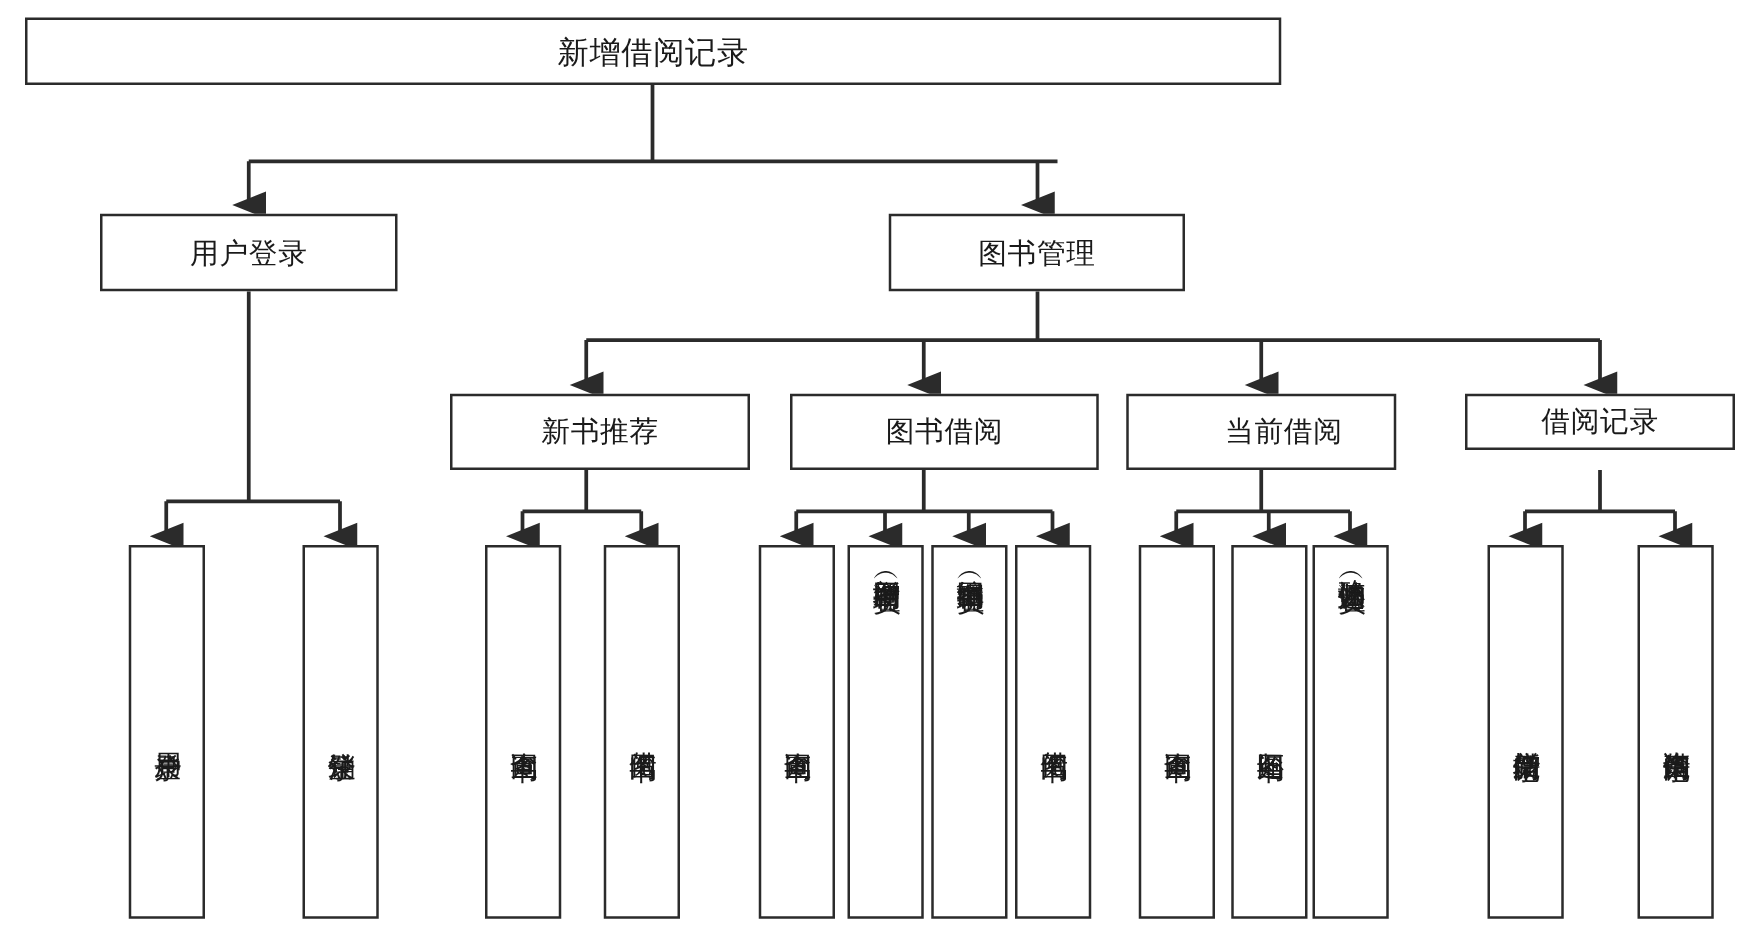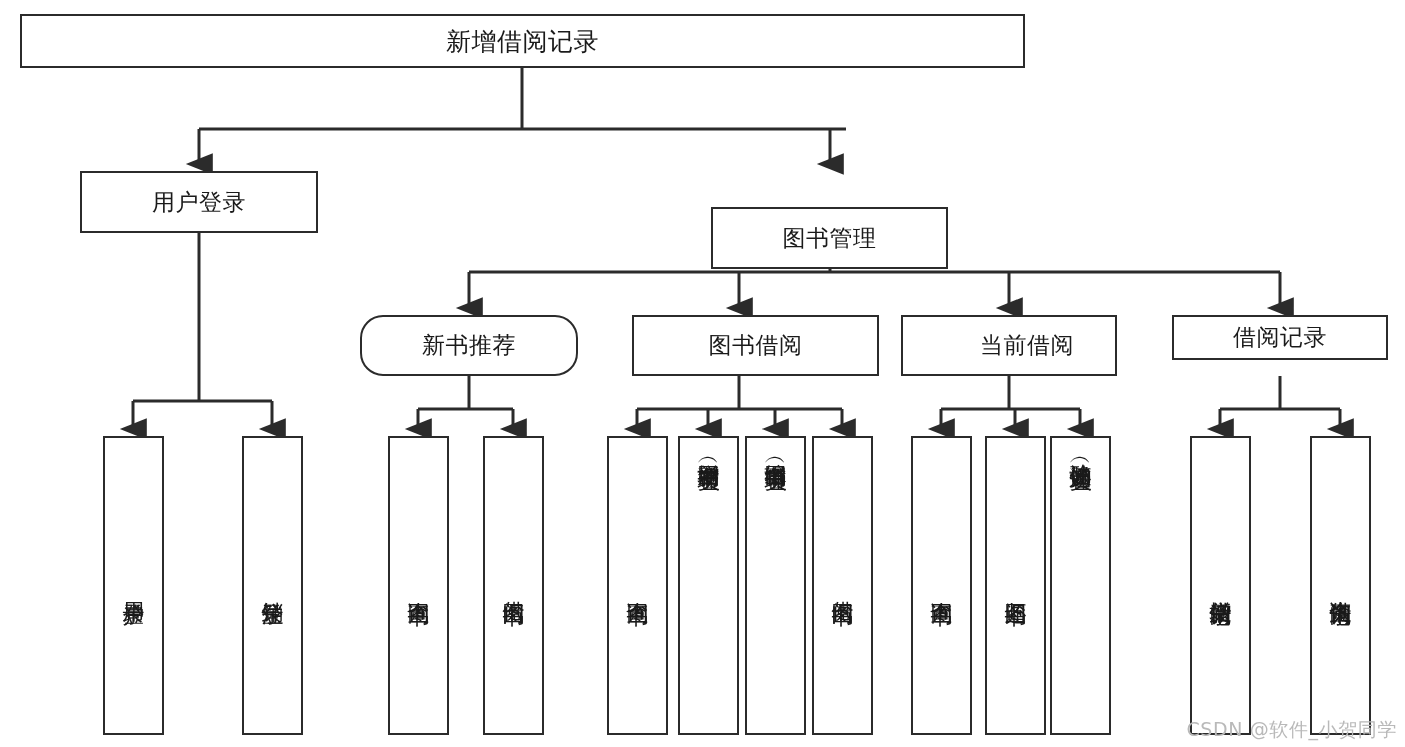--- a/index.html
+++ b/index.html
@@ -127,25 +127,25 @@
     </g>
   </svg>
 
   <div class="node root" style="left:20px; top:14px; width:1005px; height:54px;">
     <span class="htext">新增借阅记录</span>
   </div>
 
   <div class="node lvl2" style="left:80px; top:171px; width:238px; height:62px;">
     <span class="htext">用户登录</span>
   </div>
-  <div class="node lvl2" style="left:711px; top:171px; width:237px; height:62px;margin-top:36px;">
+  <div class="node lvl2" style="left:711px; top:171px; width:237px; height:62px;">
     <span class="htext">图书管理</span>
   </div>
 
-  <div class="node lvl3" style="left:360px; top:315px; width:218px; height:61px;border-radius:23px;">
+  <div class="node lvl3" style="left:360px; top:315px; width:240px; height:61px;">
     <span class="htext">新书推荐</span>
   </div>
   <div class="node lvl3" style="left:632px; top:315px; width:247px; height:61px;">
     <span class="htext">图书借阅</span>
   </div>
   <div class="node lvl3" style="left:901px; top:315px; width:216px; height:61px;padding-left:36px;">
     <span class="htext">当前借阅</span>
   </div>
   <div class="node lvl3" style="left:1172px; top:315px; width:216px; height:45px;">
     <span class="htext">借阅记录</span>
@@ -188,15 +188,14 @@
     <span class="vtext">确认归还（管理员）</span>
   </div>
 
   <div class="node leaf" style="left:1190px; top:436px; width:61px; height:299px; align-items:center; padding-top:0;">
     <span class="vtext">新增借阅记录</span>
   </div>
   <div class="node leaf" style="left:1310px; top:436px; width:61px; height:299px; align-items:center; padding-top:0;">
     <span class="vtext">查询借阅记录</span>
   </div>
 
-  <div class="watermark">CSDN @软件_小贺同学</div>
 
 </div>
 
 </body></html>

